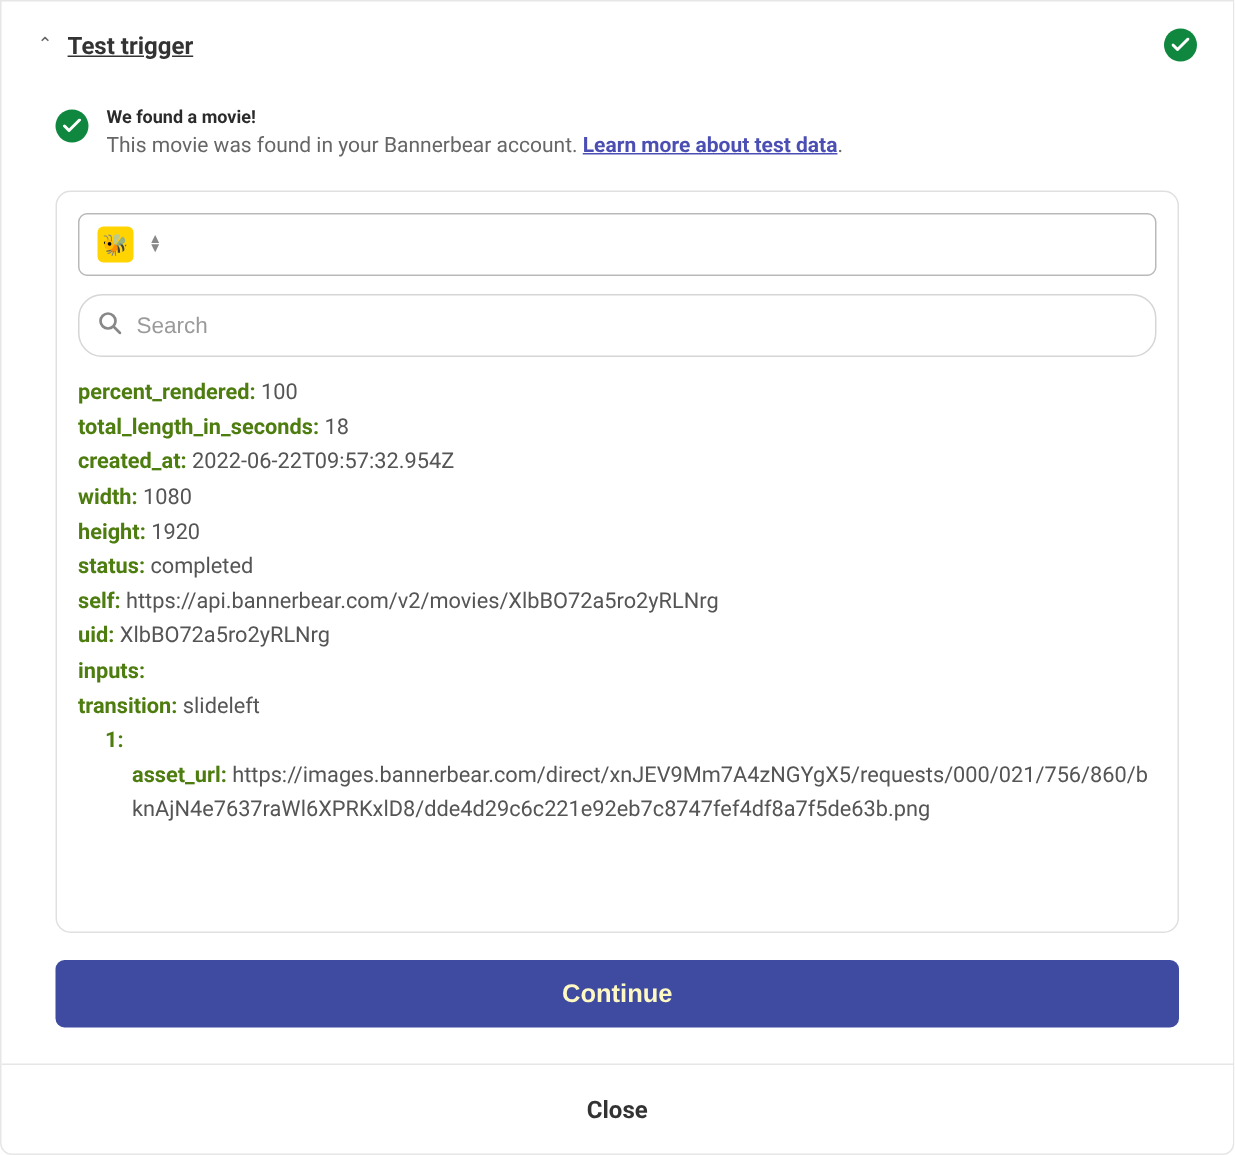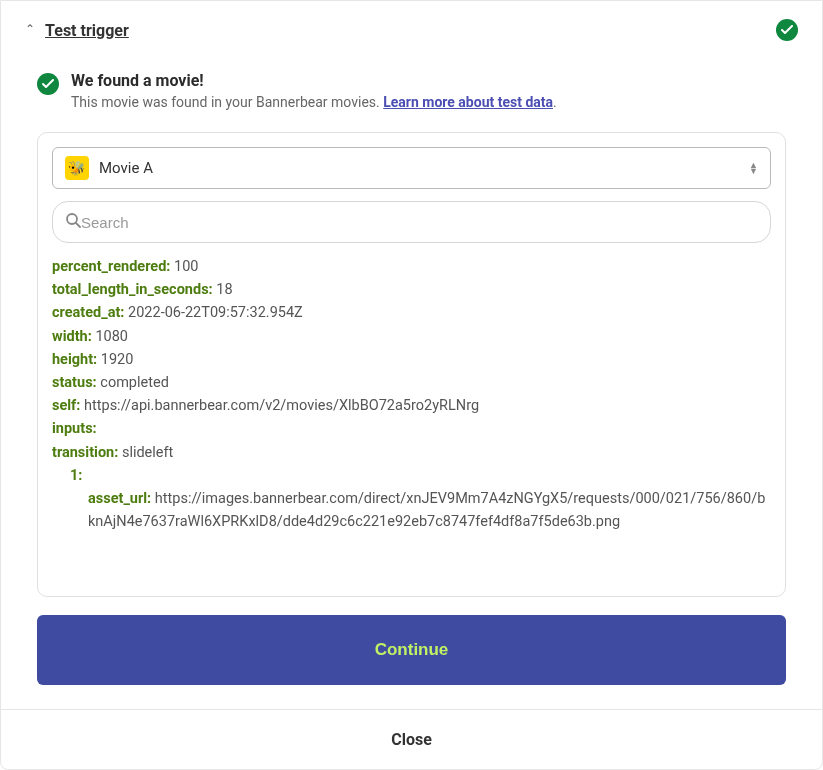--- a/index.html
+++ b/index.html
@@ -68,21 +68,21 @@
       gap: 12px;
       margin-top: 18px;
     }
     .found-text {
       display: flex;
       flex-direction: column;
       gap: 4px;
     }
     .found-title {
       font-weight: 700;
-      font-size: 16px;
+      font-size: 12px;
       color: #2b2b2b;
     }
     .found-sub {
       color: #666;
       font-size: 14px;
     }
     .found-sub a { color: #4b4eb3; text-decoration: underline; cursor: pointer; font-weight: bold; }
     .panel {
       border: 1px solid #e0e0e0;
       border-radius: 10px;
@@ -126,20 +126,21 @@
       font-size: 9px;
       color: #888;
     }
     .search-row {
       border: 1px solid #d6d6d6;
       border-radius: 16px;
       height: 42px;
       display: flex;
       align-items: center;
       padding: 0 12px;
+      gap: 10px;
     }
     .search-icon { color: #888; font-size: 15px; }
     .search-input {
       border: none;
       outline: none;
       flex: 1;
       font-size: 15px;
       color: #333;
     }
     .search-input::placeholder { color: #9a9a9a; }
@@ -155,24 +156,24 @@
     .data-viewer::-webkit-scrollbar { width: 14px; }
     .data-viewer::-webkit-scrollbar-track { background: #f2f2f2; border-radius: 10px; }
     .data-viewer::-webkit-scrollbar-thumb { background: #c9c9c9; border-radius: 10px; border: 3px solid #f2f2f2; }
     .kv { display: block; padding-left: 0; }
     .k { font-weight: 700; color: #4d7c0f; }
     .v { color: #555; word-break: break-all; }
     .nested1 { padding-left: 18px; }
     .nested2 { padding-left: 36px; }
     .continue-btn {
       background: #3f4ba0;
-      color: #bef264;
+      color: #fef9c3;
       border: none;
       border-radius: 6px;
-      height: 70px;
+      height: 45px;
       font-size: 17px;
       font-weight: 700;
       cursor: pointer;
       margin-top: 18px;
     }
     .close-row {
       border-top: 1px solid #e6e6e6;
       text-align: center;
       padding: 20px 13px;
       font-weight: 700;
@@ -202,30 +203,29 @@
 
     <div class="found-row">
       <div class="check-circle" style="margin-top:2px;">
         <svg width="12" height="10" viewBox="0 0 12 10">
             <path d="M1 5 L4 8 L11 1" stroke="#fff" stroke-width="2" fill="none" stroke-linecap="round" stroke-linejoin="round"></path>
           </svg>
       </div>
       <div class="found-text">
         <div class="found-title">We found a movie!</div>
         <div class="found-sub">
-          <span>This movie was found in your Bannerbear movies. </span><a>Learn more about test data</a><span>.</span>
+          <span>This movie was found in your Bannerbear account. </span><a>Learn more about test data</a><span>.</span>
         </div>
       </div>
     </div>
 
     <div class="panel">
 
       <div class="select-row">
         <div class="app-icon">🐝</div>
-        <div class="select-label">Movie A</div>
         <div class="updown">
           <span>▲</span>
             <span>▼</span>
         </div>
       </div>
 
       <div class="search-row">
         <span class="search-icon">
           <svg width="16" height="16" viewBox="0 0 16 16">
               <circle cx="7" cy="7" r="5" stroke="#888" stroke-width="1.8" fill="none"></circle>
@@ -236,20 +236,21 @@
       </div>
 
       <div class="data-viewer">
         <div class="kv"><span class="k">percent_rendered:</span> <span class="v">100</span></div>
         <div class="kv"><span class="k">total_length_in_seconds:</span> <span class="v">18</span></div>
         <div class="kv"><span class="k">created_at:</span> <span class="v">2022-06-22T09:57:32.954Z</span></div>
         <div class="kv"><span class="k">width:</span> <span class="v">1080</span></div>
         <div class="kv"><span class="k">height:</span> <span class="v">1920</span></div>
         <div class="kv"><span class="k">status:</span> <span class="v">completed</span></div>
         <div class="kv"><span class="k">self:</span> <span class="v">https://api.bannerbear.com/v2/movies/XlbBO72a5ro2yRLNrg</span></div>
+        <div class="kv"><span class="k">uid:</span> <span class="v">XlbBO72a5ro2yRLNrg</span></div>
         <div class="kv"><span class="k">inputs:</span></div>
         <div class="kv"><span class="k">transition:</span> <span class="v">slideleft</span></div>
         <div class="kv nested1"><span class="k">1:</span></div>
         <div class="kv nested2"><span class="k">asset_url:</span> <span class="v">https://images.bannerbear.com/direct/xnJEV9Mm7A4zNGYgX5/requests/000/021/756/860/bknAjN4e7637raWl6XPRKxlD8/dde4d29c6c221e92eb7c8747fef4df8a7f5de63b.png</span></div>
       </div>
 
     </div>
 
     <button class="continue-btn">Continue</button>
 

